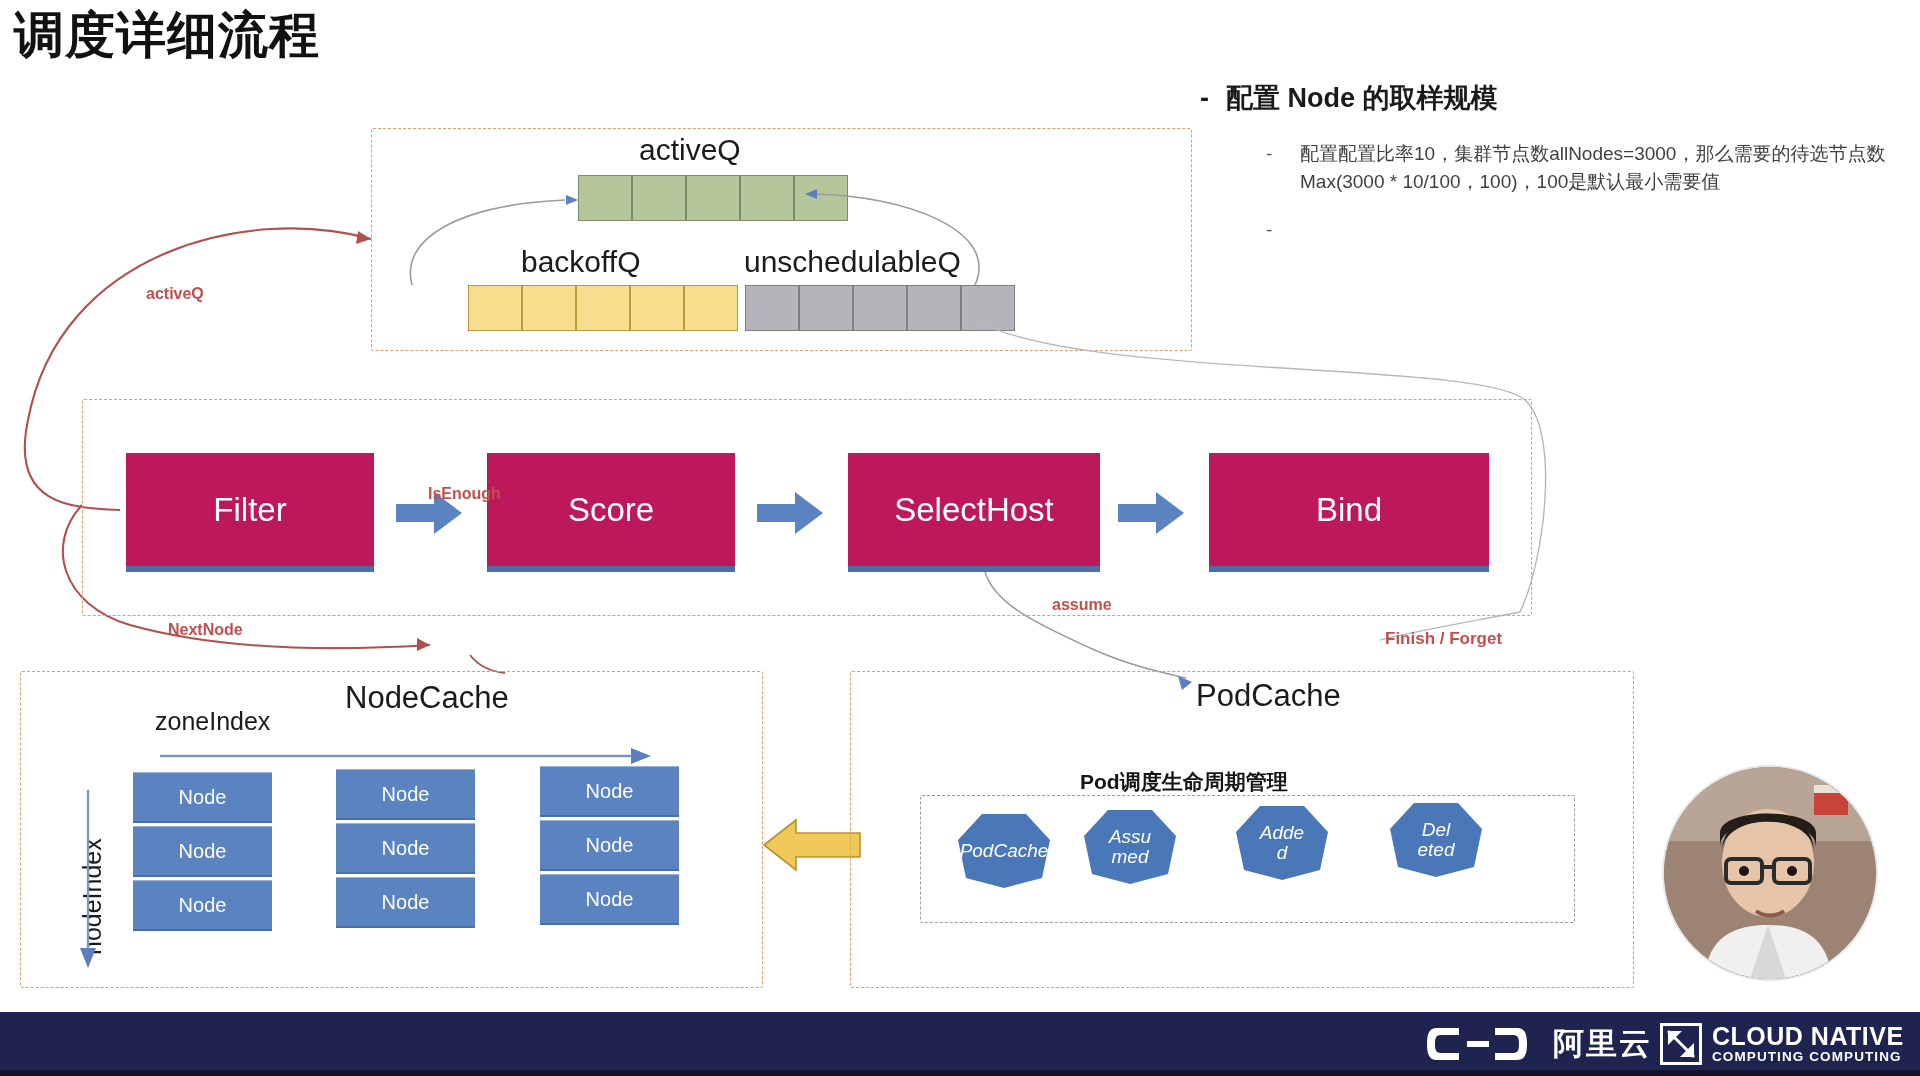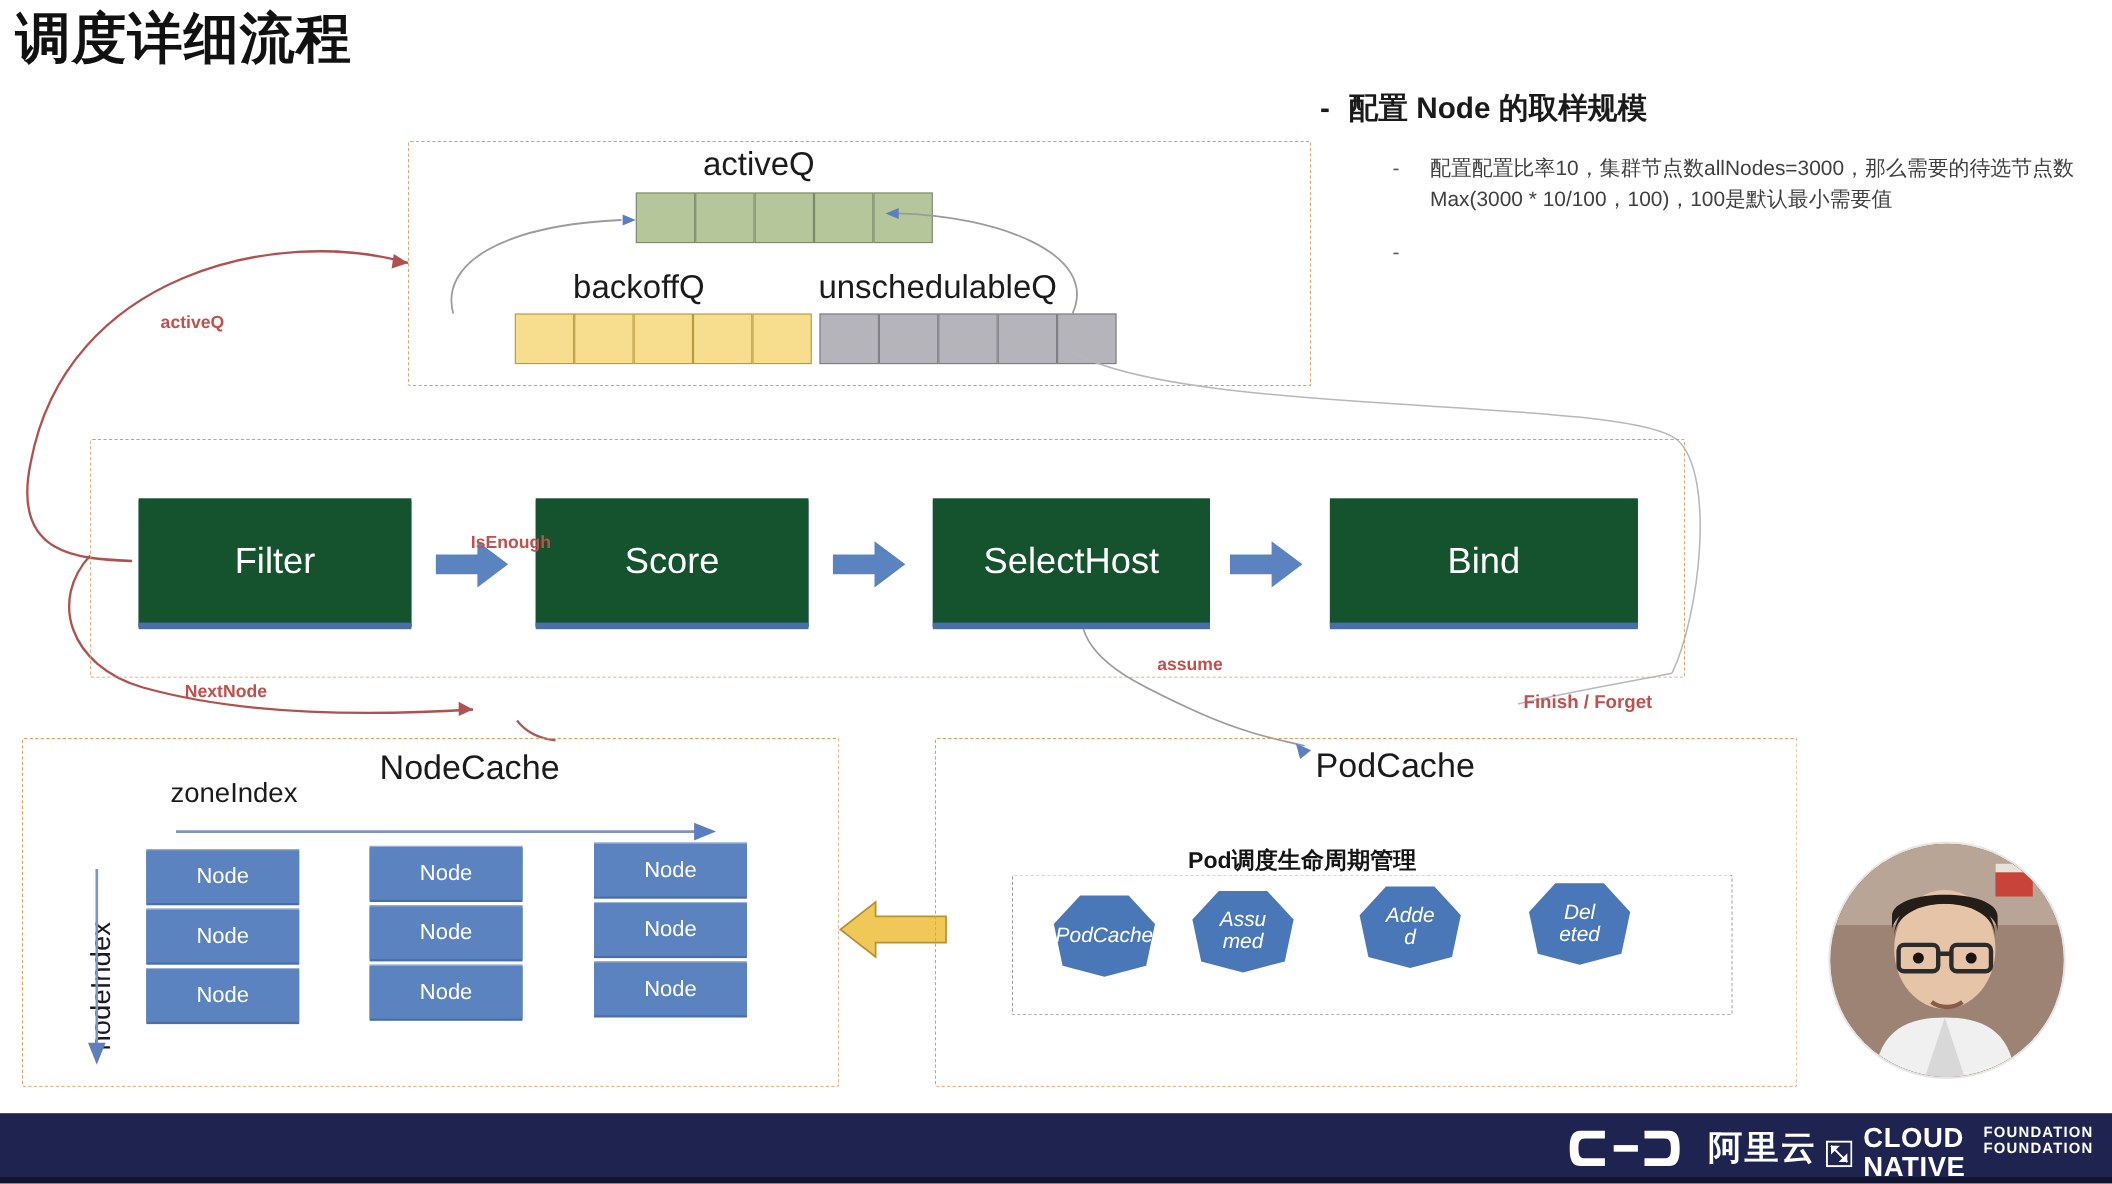--- a/index.html
+++ b/index.html
@@ -41,21 +41,21 @@
   .qcell{
     width:54px;height:46px;box-sizing:border-box;
     border:1.3px solid #8a8a74;
   }
   .q-active .qcell{background:#b5c79a;border-color:#7d8a6b;}
   .q-backoff .qcell{background:#f7de8f;border-color:#b99b3e;}
   .q-unsched .qcell{background:#b4b4ba;border-color:#7d7d85;}
 
   
   .stagebox{
-    background:#14532d;
+    background:#be185d;
     border-bottom:4px solid #4a6ea6;
     box-shadow:0 2px 0 #4a6ea6;
     display:flex;align-items:center;justify-content:center;
     color:#fff;font-size:33px;
   }
   .arrow-blue{
     width:66px;height:46px;position:absolute;
   }
   
   .redlabel{
@@ -349,21 +349,21 @@
       <span style="color:#fff;font-size:31px;font-weight:bold;letter-spacing:2px;">阿里云</span>
     </div>
 
     <div class="abs" style="left:1660px;top:11px;display:flex;align-items:center;gap:10px;">
       <svg width="42" height="42" viewBox="0 0 42 42">
         <rect x="1.5" y="1.5" width="39" height="39" fill="none" stroke="#ffffff" stroke-width="3"></rect>
         <path d="M8,8 L34,34" stroke="#ffffff" stroke-width="3"></path>
         <path d="M8,8 L8,22 L22,8 Z" fill="#ffffff"></path>
         <path d="M34,34 L34,20 L20,34 Z" fill="#ffffff"></path>
       </svg>
-      <div style="display:flex;flex-direction:row;line-height:1.02;">
+      <div style="display:flex;flex-direction:column;line-height:1.02;">
         <span class="logo-cn-text" style="font-size:25px;">CLOUD NATIVE</span>
-        <span class="logo-cn-text" style="font-size:13.5px;letter-spacing:1.1px;">FOUNDATION FOUNDATION</span>
+        <span class="logo-cn-text" style="font-size:13.5px;letter-spacing:1.1px;">COMPUTING COMPUTING</span>
       </div>
     </div>
   </div>
   <div class="abs" id="footer-strip"></div>
 
 </div>
 
 </body></html>

